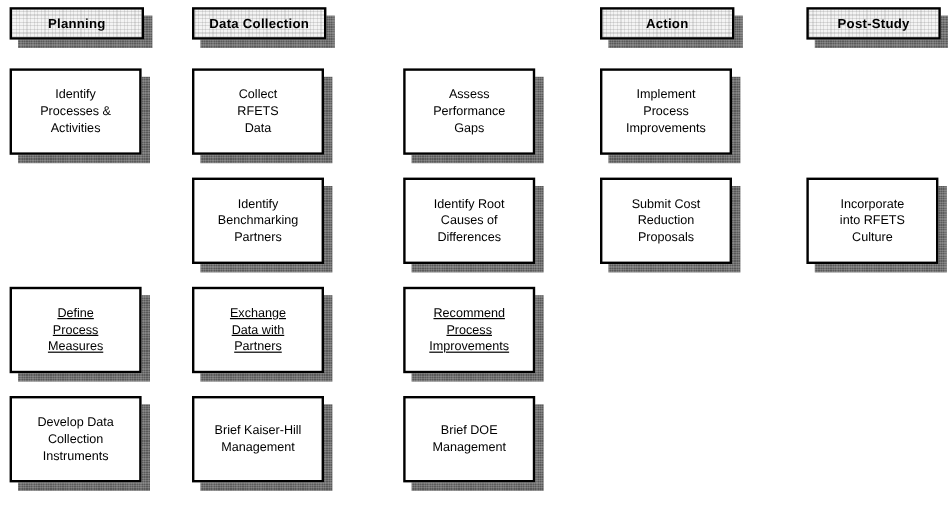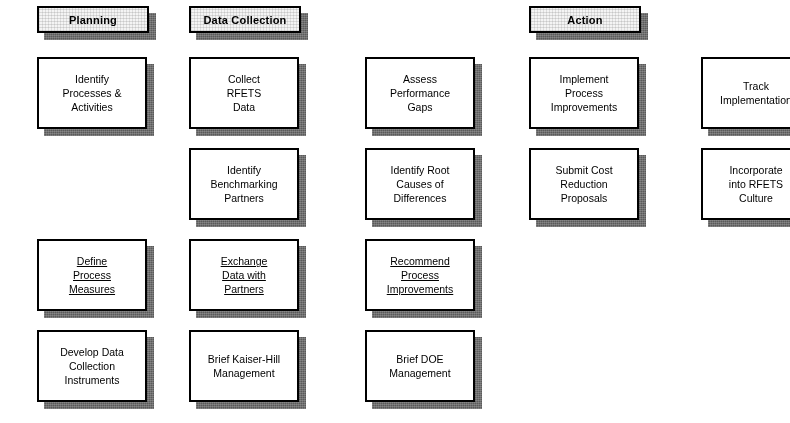--- a/index.html
+++ b/index.html
@@ -28,21 +28,20 @@
     position: absolute;
     top: 0;
     width: 132px;
     height: 423px;
   }
 
   
   .box {
     position: absolute;
     left: 8px;
-    margin-left: 29px;
   }
 
   
   .box .shadow {
     position: absolute;
     left: 7px;
     top: 7px;
     width: 100%;
     height: 100%;
     background: #5a5a5a;
@@ -263,28 +262,27 @@
       <div class="face">
         <span class="label">Submit Cost
 Reduction
 Proposals</span>
       </div>
     </div>
   </div>
 
   <div class="column col-4">
 
-
-    <div class="box step row-0">
-      <div class="shadow"></div>
-      <div class="face">
-        <span class="label">Track
-Implementation</span>
-      </div>
-    </div>
+    <div class="box header">
+      <div class="shadow"></div>
+      <div class="face">
+        <span class="label">Post-Study</span>
+      </div>
+    </div>
+
 
     <div class="box step row-1">
       <div class="shadow"></div>
       <div class="face">
         <span class="label">Incorporate
 into RFETS
 Culture</span>
       </div>
     </div>
   </div>

